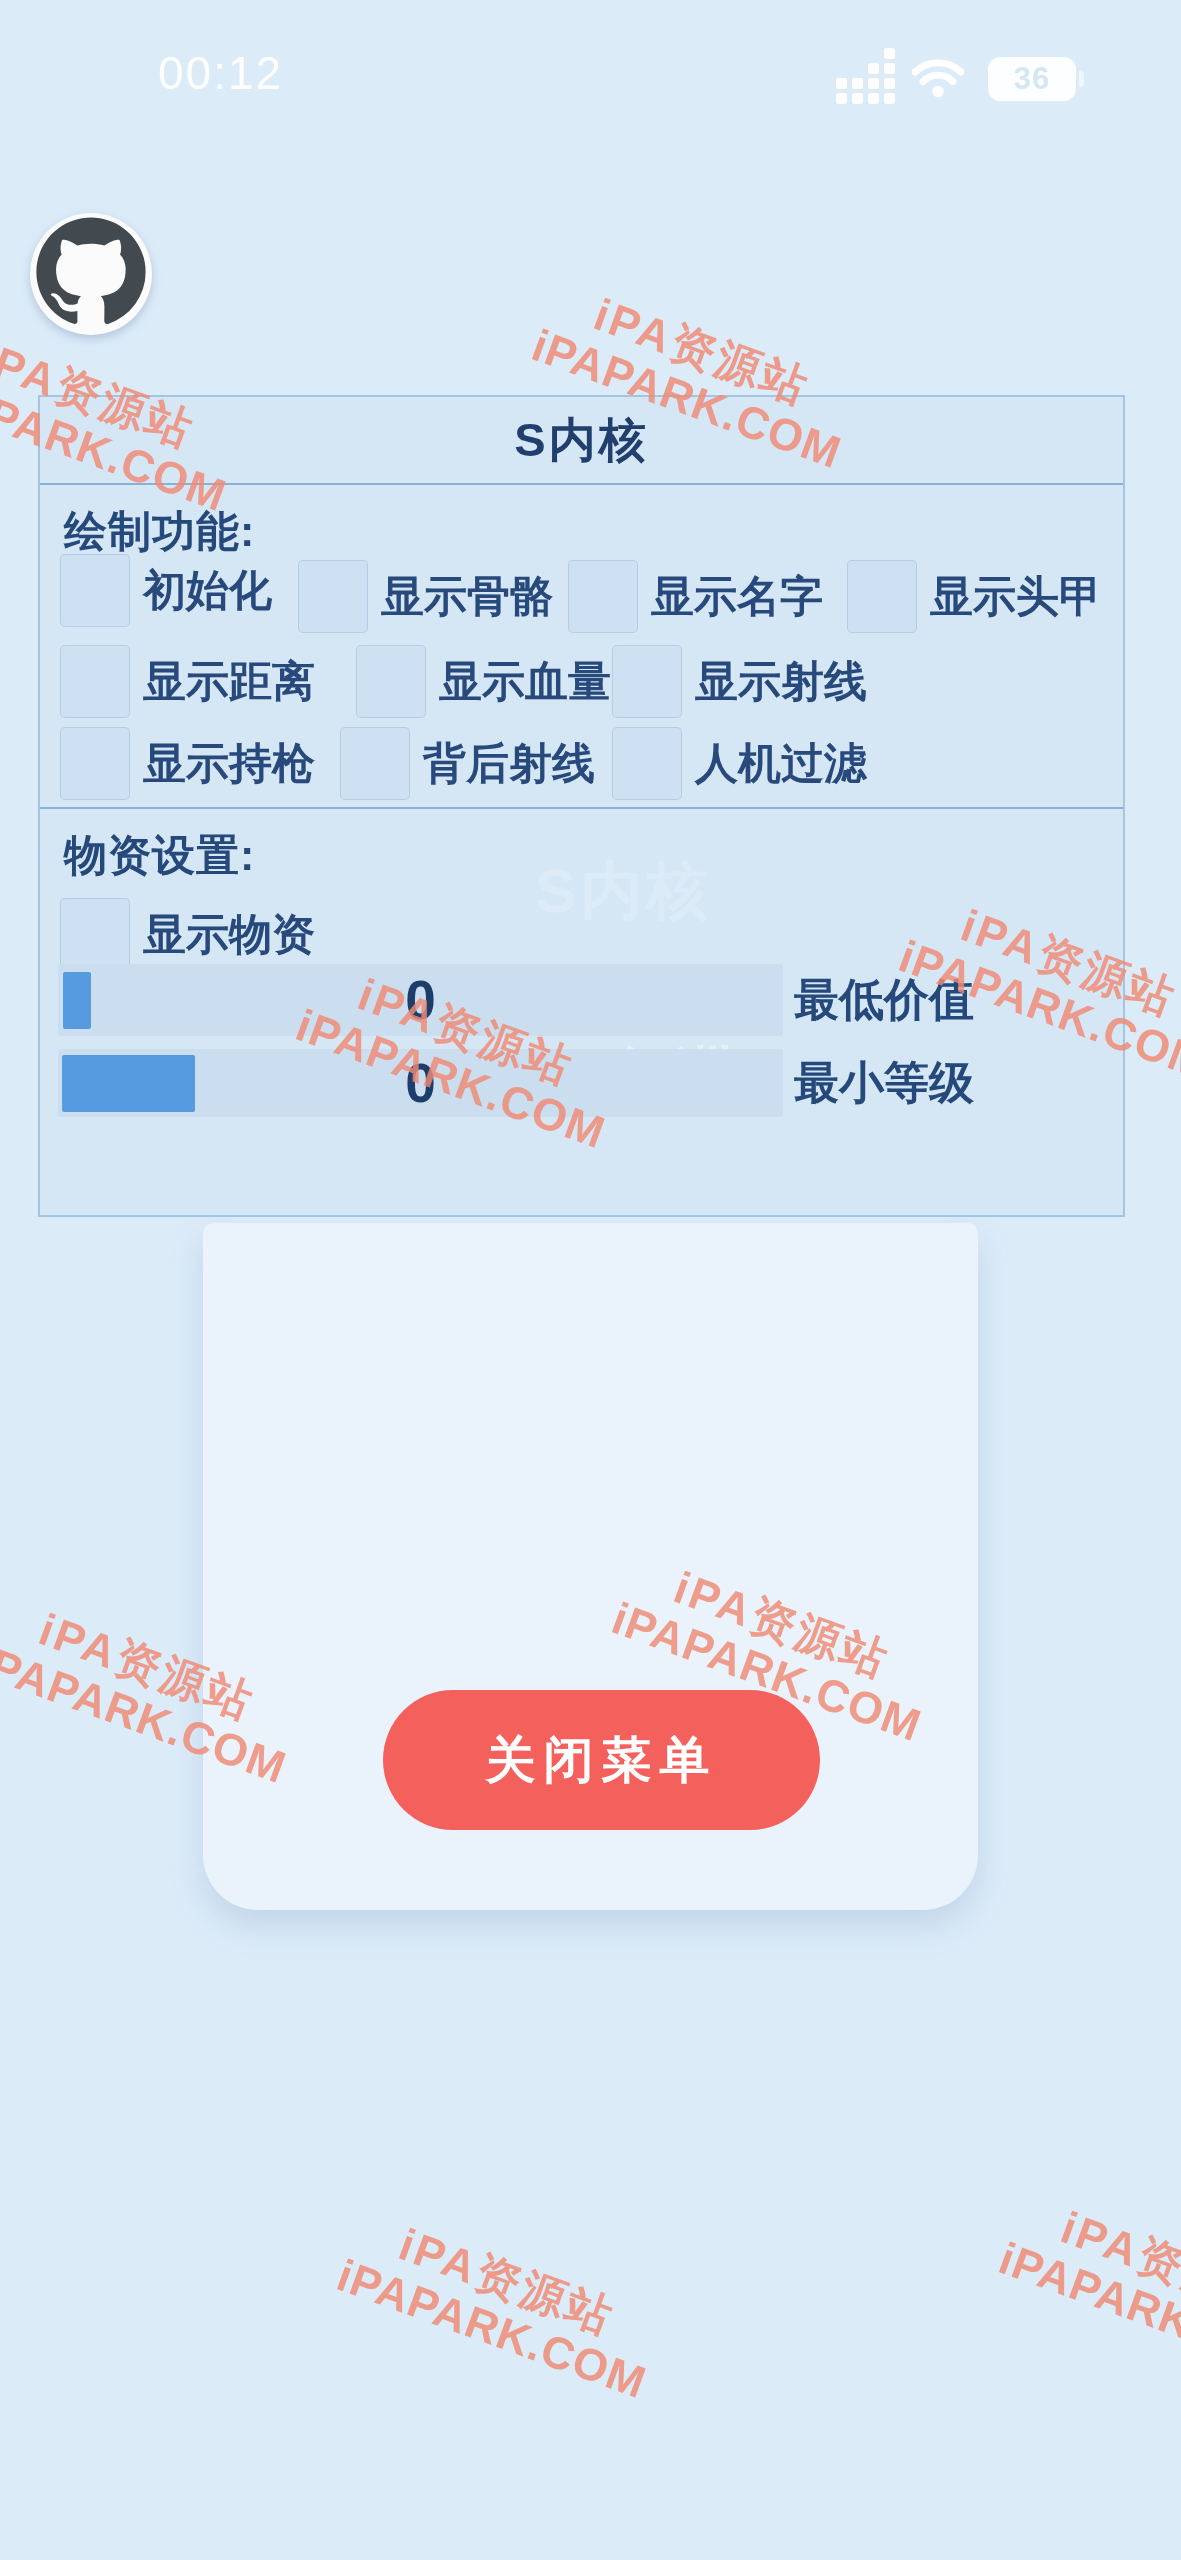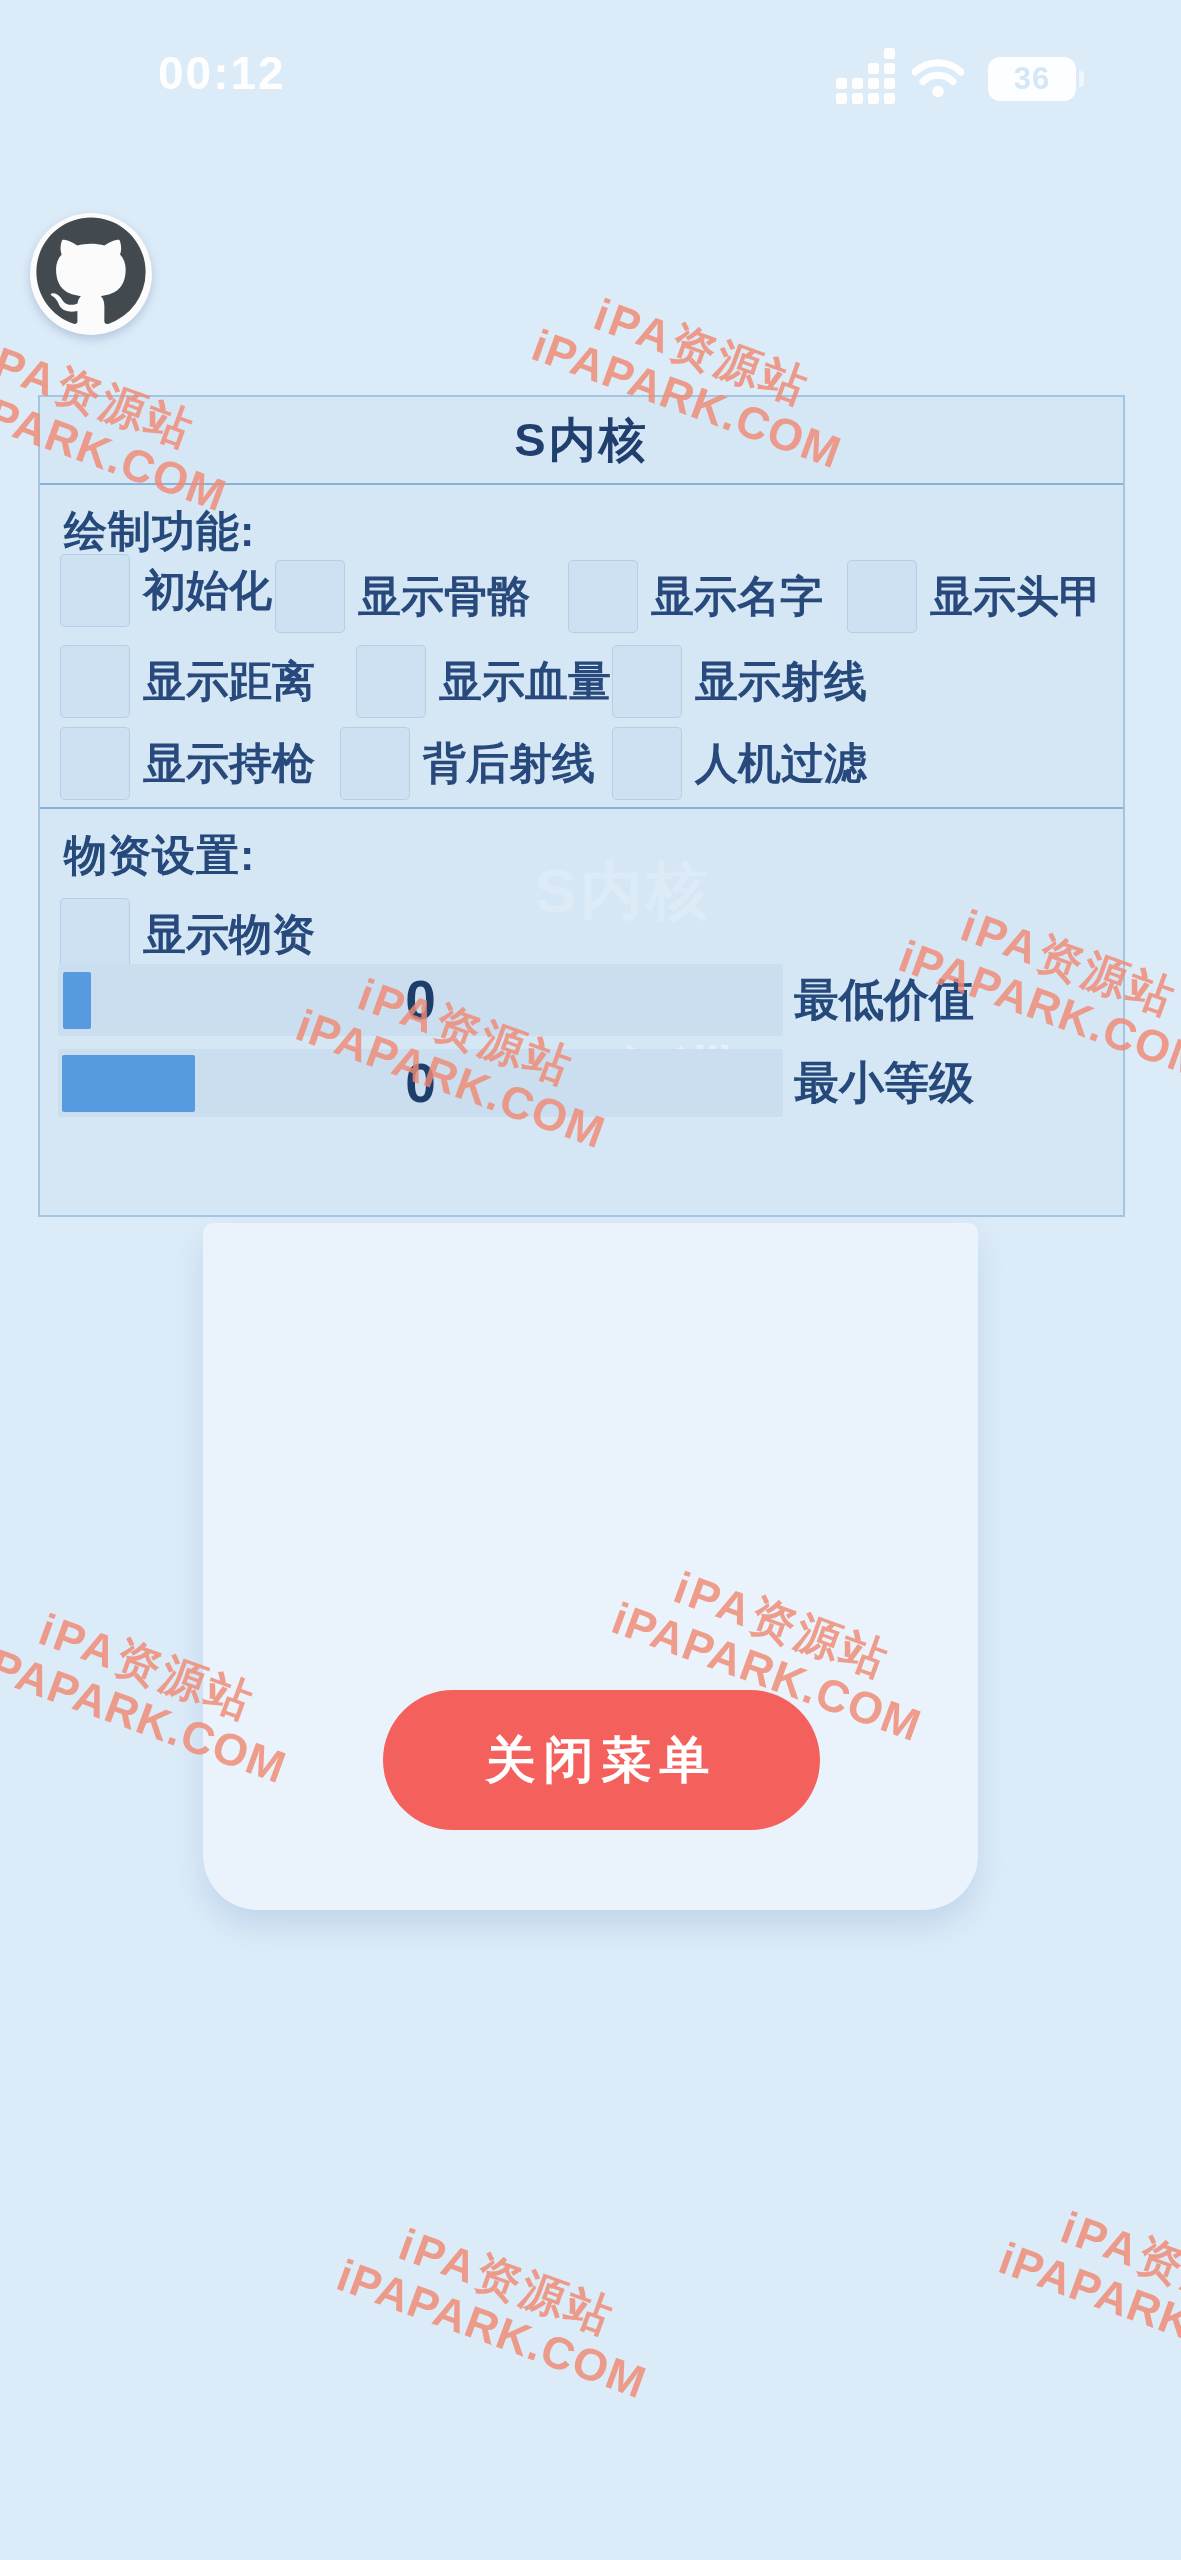--- a/index.html
+++ b/index.html
@@ -11,21 +11,21 @@
     position:relative;
     width:1181px;height:2560px;
     margin:0 auto;
     background:#dcebf8;
     overflow:hidden;
   }
 
   
   .time{
     position:absolute;left:158px;top:46px;
-    font-size:46px;font-weight:700;
+    font-size:46px;font-weight:400;
     color:rgba(255,255,255,.95);
     letter-spacing:2px;
   }
   .sig{
     position:absolute;left:836px;top:55px;height:49px;
     display:flex;align-items:flex-end;gap:5px;
   }
   .sig .c{display:flex;flex-direction:column;gap:4px;}
   .sig .d{width:11px;height:11px;background:rgba(255,255,255,.95);border-radius:2.5px;}
   .wifi{position:absolute;left:912px;top:57px;}
@@ -203,21 +203,21 @@
 
     <div class="section-heading h1">绘制功能:</div>
 
     <div class="ghost ghost1">S内核</div>
     <div class="ghost ghost2">三角洲</div>
 
     <div class="chk-item" style="left:20px;top:157px;">
       <span class="chk-box"></span>
       <span class="chk-label">初始化</span>
     </div>
-    <div class="chk-item" style="left:235px;top:163px;">
+    <div class="chk-item" style="left:258px;top:163px;">
       <span class="chk-box"></span>
       <span class="chk-label">显示骨骼</span>
     </div>
     <div class="chk-item" style="left:528px;top:163px;">
       <span class="chk-box"></span>
       <span class="chk-label">显示名字</span>
     </div>
     <div class="chk-item" style="left:807px;top:163px;">
       <span class="chk-box"></span>
       <span class="chk-label">显示头甲</span>

